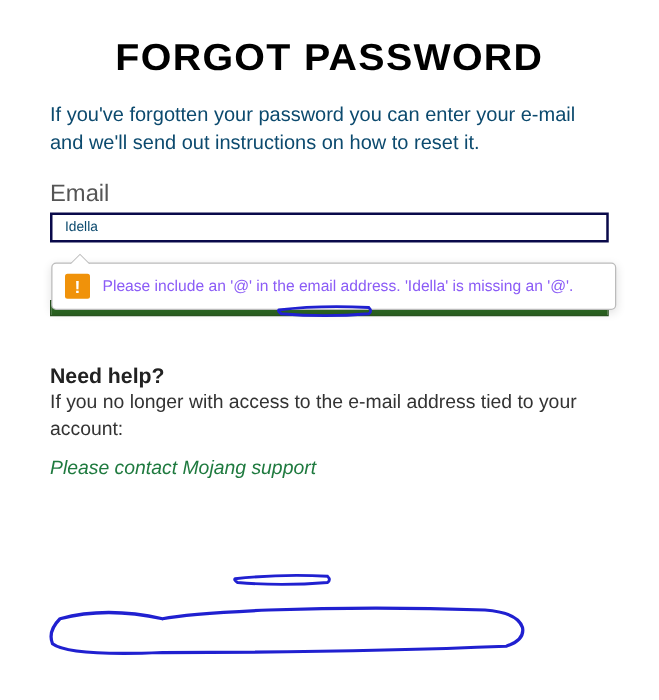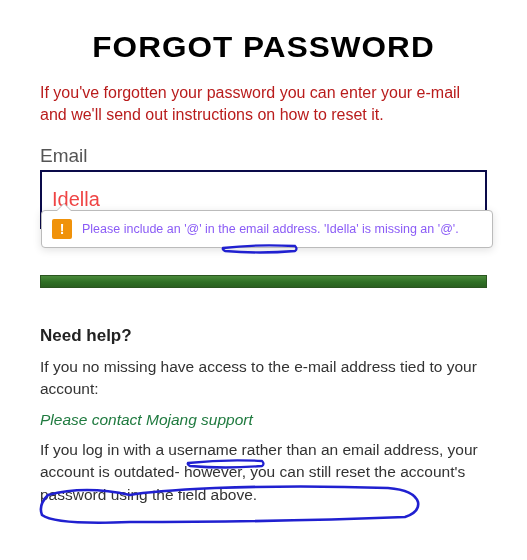--- a/index.html
+++ b/index.html
@@ -17,42 +17,42 @@
       font-weight: 900;
       text-align: center;
       letter-spacing: 1px;
       color: #000;
       margin-bottom: 18px;
       text-transform: uppercase;
       transform: scaleX(1.05);
     }
     .instructions {
       font-size: 16px;
-      color: #b91c1c;
+      color: #0c4a6e;
       line-height: 1.4;
       margin-bottom: 18px;
     }
     .label {
       font-size: 19px;
       color: #555;
       margin-bottom: 3px;
       display: block;
     }
     .input-wrap {
       position: relative;
       margin-bottom: 0;
     }
     .email-input {
       width: 100%;
-      padding: 16px 10px;
-      font-size: 20px;
+      padding: 4px 10px;
+      font-size: 11px;
       border: 2px solid #0a0a4a;
       outline: none;
       font-family: inherit;
-      color: #ef4444;
+      color: #0c4a6e;
     }
     .tooltip {
       position: absolute;
       top: 40px;
       left: 1px;
       right: -6px;
       background: #fff;
       border: 1px solid #bbb;
       border-radius: 4px;
       box-shadow: 0 2px 8px rgba(0,0,0,0.12);
@@ -104,21 +104,20 @@
       background: linear-gradient(to bottom, #4a8a3a 0%, #2f6f25 55%, #2a6020 100%);
       border: 1px solid #2a5520;
     }
     .help-section {
       margin-top: 38px;
     }
     .help-title {
       font-size: 17px;
       font-weight: 700;
       color: #222;
-      margin-bottom: 10px;
     }
     .help-text {
       font-size: 15.5px;
       color: #333;
       line-height: 1.45;
       margin-bottom: 10px;
     }
     .support-link {
       font-size: 15.5px;
       color: #1f7a3f;
@@ -151,22 +150,21 @@
   <div class="tooltip">
     <div class="tooltip-icon">!</div>
     <div class="tooltip-text">Please include an '@' in the email address. 'Idella' is missing an '@'.</div>
   </div>
 </div>
 
 <div class="green-bar"></div>
 
 <div class="help-section">
   <h2 class="help-title">Need help?</h2>
-  <p class="help-text">If you no missing have access to the e-mail address tied to your account:</p>
+  <p class="help-text">If you no longer with access to the e-mail address tied to your account:</p>
   <a href="#" class="support-link">Please contact Mojang support</a>
-  <p class="help-text">If you log in with a username rather than an email address, your account is outdated- however, you can still reset the account's password using the field above.</p>
 </div>
 
 <svg class="annotations" width="527" height="560">
   <path d="M 223 248 Q 255 244 295 246 Q 298 249 295 251 Q 260 254 225 251 Q 222 249 223 248" fill="none" stroke="#2020d0" stroke-width="2.3" stroke-linecap="round"></path>
   <path d="M 188 463 Q 225 459 262 461 Q 265 464 262 466 Q 225 469 190 466 Q 187 464 188 463" fill="none" stroke="#2020d0" stroke-width="2.3" stroke-linecap="round"></path>
   <path d="M 130 495 Q 85 485 48 495 Q 38 505 42 515 Q 55 525 130 522 Q 280 522 405 517 Q 420 512 418 502 Q 414 490 388 488 Q 300 485 215 488 Q 150 491 130 495" fill="none" stroke="#2020d0" stroke-width="2.6" stroke-linecap="round" stroke-linejoin="round"></path>
 </svg>
 
 </body></html>

